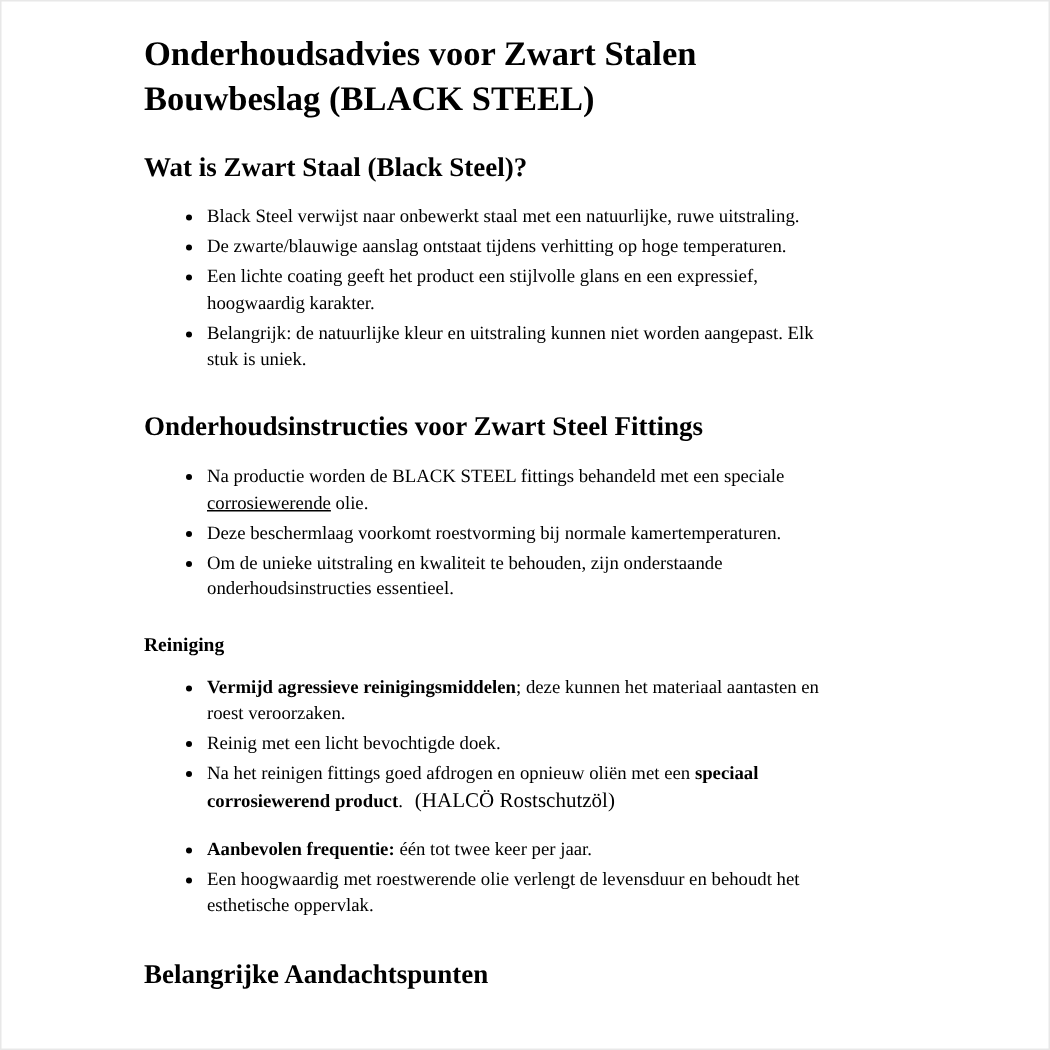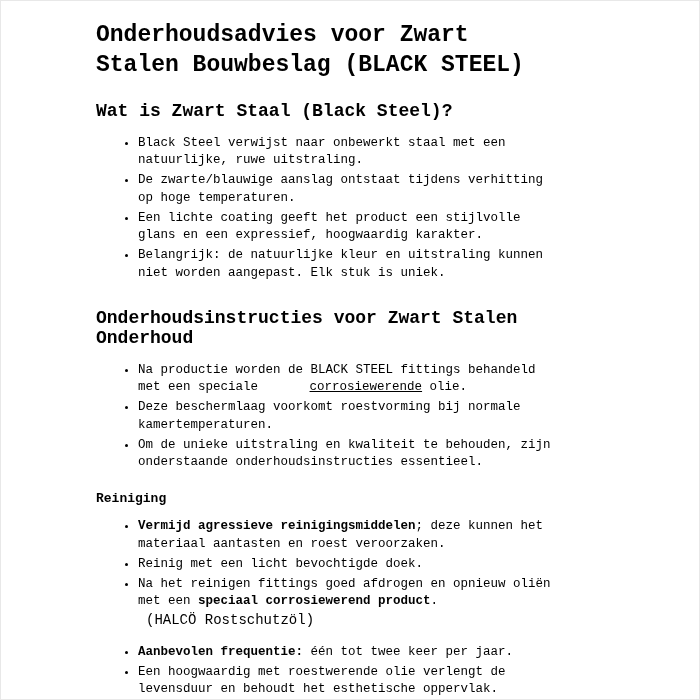--- a/index.html
+++ b/index.html
@@ -3,21 +3,21 @@
 <meta charset="utf-8">
 <style>
   html, body { margin: 0; padding: 0; background: #ffffff; }
   .page {
     width: 700px;
     height: 700px;
     box-sizing: border-box;
     background: #ffffff;
     border: 1px solid #e8e8e8;
     padding: 14px 88px 20px 95px;
-    font-family: Liberation Mono, monospace;
+    font-family: Liberation Serif, serif;
     color: #000000;
     overflow: hidden;
   }
   h1.doc-title {
     font-size: 23px;
     line-height: 1.3;
     font-weight: bold;
     margin: 6px 0 10px 0;
     max-width: 460px;
   }
@@ -32,21 +32,21 @@
     font-weight: bold;
     margin: 20px 0 12px 0;
   }
   ul.bullets {
     margin: 0 0 14px 0;
     padding: 0 60px 0 42px;
     font-size: 12.5px;
     line-height: 1.38;
   }
   ul.bullets li { margin: 0 0 3px 0; }
-  .u-word { text-decoration: underline; margin-left: 44px; }
+  .u-word { text-decoration: underline; }
   .small-note {
     font-size: 14px;
     margin-left: 8px;
     white-space: nowrap;
   }
   b { font-weight: bold; text-align: center; }
 </style>
 </head>
 <body>
 
@@ -55,21 +55,21 @@
   <h1 class="doc-title">Onderhoudsadvies voor Zwart Stalen Bouwbeslag (BLACK STEEL)</h1>
 
   <h2 class="sec-heading">Wat is Zwart Staal (Black Steel)?</h2>
   <ul class="bullets">
     <li><b></b><span>Black Steel verwijst naar onbewerkt staal met een natuurlijke, ruwe uitstraling.</span></li>
     <li><b></b><span>De zwarte/blauwige aanslag ontstaat tijdens verhitting op hoge temperaturen.</span></li>
     <li><b></b><span>Een lichte coating geeft het product een stijlvolle glans en een expressief, hoogwaardig karakter.</span></li>
     <li><b></b><span>Belangrijk: de natuurlijke kleur en uitstraling kunnen niet worden aangepast. Elk stuk is uniek.</span></li>
   </ul>
 
-  <h2 class="sec-heading big-gap">Onderhoudsinstructies voor Zwart Stalen Onderhoud</h2>
+  <h2 class="sec-heading big-gap">Onderhoudsinstructies voor Zwart Steel Fittings</h2>
   <ul class="bullets">
     <li><span>Na productie worden de BLACK STEEL fittings behandeld met een speciale </span><span class="u-word">corrosiewerende</span><span> olie.</span></li>
     <li><b></b><span>Deze beschermlaag voorkomt roestvorming bij normale kamertemperaturen.</span></li>
     <li><b></b><span>Om de unieke uitstraling en kwaliteit te behouden, zijn onderstaande onderhoudsinstructies essentieel.</span></li>
   </ul>
 
   <h3 class="sub-heading">Reiniging</h3>
   <ul class="bullets">
     <li><b>Vermijd agressieve reinigingsmiddelen</b><span>; deze kunnen het materiaal aantasten en roest veroorzaken.</span></li>
     <li><b></b><span>Reinig met een licht bevochtigde doek.</span></li>

